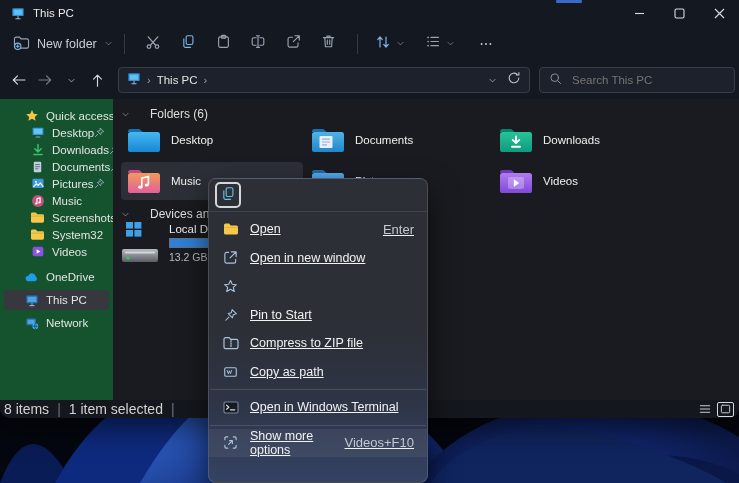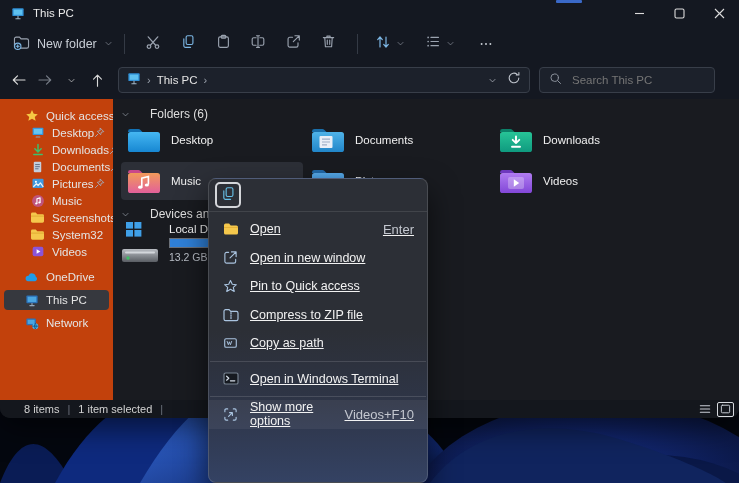--- a/index.html
+++ b/index.html
@@ -28,27 +28,27 @@
   .chev{color:#8b919c;display:flex;}
 
   .addressrow{position:absolute;top:61px;left:0;right:0;height:38px;background:#141821;display:flex;align-items:center;}
   .nav-btn{width:26px;height:26px;display:flex;align-items:center;justify-content:center;color:#d9d9d9;}
   .nav-btn.dim{color:#767c86;}
   .addr-box{width:412px;height:26px;margin-left:8px;background:#1c212b;border:1px solid #383e49;border-radius:4px;
     display:flex;align-items:center;padding:0 8px;}
   .crumb-chev{color:#9aa1ac;font-size:11px;margin:0 6px;}
   .crumb{font-size:11.5px;color:#e3e3e3;}
   .addr-right{margin-left:auto;display:flex;align-items:center;gap:10px;color:#c2c7cf;}
-  .search-box{width:176px;height:26px;margin-left:9px;background:#1c212b;border:1px solid #383e49;border-radius:4px;
+  .search-box{width:196px;height:26px;margin-left:9px;background:#1c212b;border:1px solid #383e49;border-radius:4px;
     display:flex;align-items:center;padding:0 9px;gap:8px;color:#8d939d;}
   .search-box input{background:transparent;border:0;outline:0;color:#9aa0aa;font-size:11.5px;width:140px;
     font-family:"Liberation Sans",sans-serif;}
 
   .body{position:absolute;top:99px;left:0;right:0;bottom:18px;display:flex;}
-  .sidebar{width:113px;background:#c2410c;padding-top:8px;overflow:hidden;}
+  .sidebar{width:113px;background:#14532d;padding-top:8px;overflow:hidden;}
   .side-item{height:17px;display:flex;align-items:center;padding-left:20px;margin:0 4px;border-radius:4px;
     font-size:11.5px;color:#e4e4e4;white-space:nowrap;}
   .side-item .sicon{width:15px;display:flex;justify-content:center;margin-right:7px;flex:none;}
   .side-item.indent{padding-left:26px;}
   .side-item.group{margin-top:7px;height:20px;}
   .side-item.group + .side-item.group{margin-top:3px;}
   .side-item.selected{background:#36383e;}
   .side-item .pin{margin-left:auto;margin-right:8px;color:#9fb6cc;display:flex;}
 
   .main{position:relative;flex:1;background:#191b20;}
@@ -60,21 +60,21 @@
   .tile .flabel{margin-left:10px;font-size:11.5px;color:#f0f0f0;}
   .drive-tile{position:absolute;display:flex;}
   .drive-icon{width:40px;position:relative;height:44px;flex:none;}
   .drive-info{margin-left:8px;}
   .drive-name{font-size:11.5px;color:#f0f0f0;margin-top:2px;}
   .drive-bar{width:88px;height:10px;border:1px solid #6a7079;background:#14161a;margin-top:3px;}
   .drive-bar .fill{height:100%;background:#2f80d8;}
   .drive-free{font-size:10.5px;color:#b9bec6;margin-top:3px;}
 
   .statusbar{position:absolute;left:0;right:0;top:400px;height:18px;background:#14171d;display:flex;align-items:center;
-    padding-left:24px;font-size:11px;color:#d2d2d2;}
+    padding-left:4px;font-size:14px;color:#d2d2d2;}
   .ssep{color:#6a707a;margin:0 8px;}
   .status-right{margin-left:auto;display:flex;align-items:center;gap:4px;margin-right:5px;}
   .sview{width:17px;height:15px;display:flex;align-items:center;justify-content:center;color:#c9ced6;border-radius:2px;}
   .sview.active{border:1px solid #d6d9de;}
 
   
   .context-menu{position:absolute;left:208px;top:178px;width:220px;height:305px;z-index:50;
     border:1px solid rgba(255,255,255,.14);border-radius:8px;overflow:hidden;
     background:linear-gradient(180deg,#2c2f36 0%,#2c2f36 50%,#2e3547 74%,#344263 100%);
     box-shadow:0 14px 30px rgba(0,0,0,.6);}
@@ -625,21 +625,29 @@
             </svg>
           </span>
           <span>Open in new window</span>
         </div>
         <div class="menu-item">
           <span class="mi-icon">
             <svg width="15" height="14" viewBox="0 0 16 15" fill="none" stroke="currentColor" stroke-width="1.2" stroke-linecap="round" stroke-linejoin="round">
               <path d="M8 1.6l1.9 4 4.4.5-3.3 2.9 1 4.3L8 11l-4 2.3 1-4.3L1.7 6.1l4.4-.5z"></path>
             </svg>
           </span>
-          <span>Pin to Quick access</span>
+        </div>
+        <div class="menu-item">
+          <span class="mi-icon">
+            <svg width="14" height="14" viewBox="0 0 16 16" fill="none" stroke="currentColor" stroke-width="1.2" stroke-linecap="round" stroke-linejoin="round">
+              <path d="M9.3 1.8l4.9 4.9-3.6.9-.9 3.6-4.9-4.9 3.6-.9z"></path>
+              <path d="M5.6 10.4L2 14"></path>
+            </svg>
+          </span>
+          <span>Pin to Start</span>
         </div>
         <div class="menu-item">
           <span class="mi-icon">
             <svg width="16" height="14" viewBox="0 0 16 14" fill="none" stroke="currentColor" stroke-width="1.2" stroke-linecap="round" stroke-linejoin="round">
               <path d="M1 3.2A1.6 1.6 0 0 1 2.6 1.6h3.5l1.6 1.8h5.7A1.6 1.6 0 0 1 15 5v6a1.6 1.6 0 0 1-1.6 1.6H2.6A1.6 1.6 0 0 1 1 11z"></path>
               <path d="M8 4.6v1.2M8 7v1.2M8 9.4v1.2"></path>
             </svg>
           </span>
           <span>Compress to ZIP file</span>
         </div>

